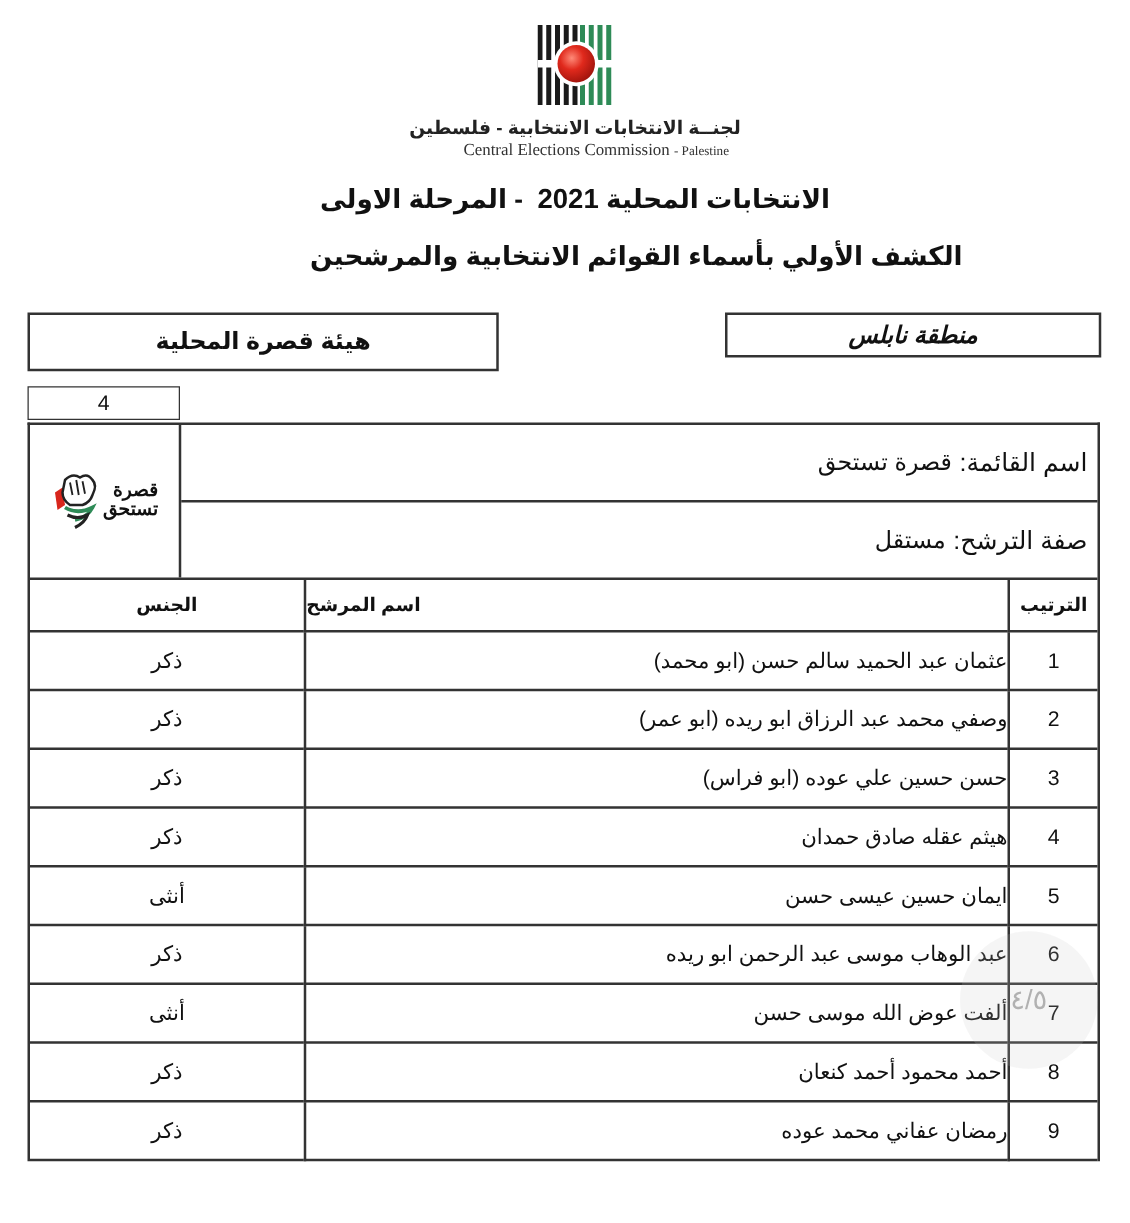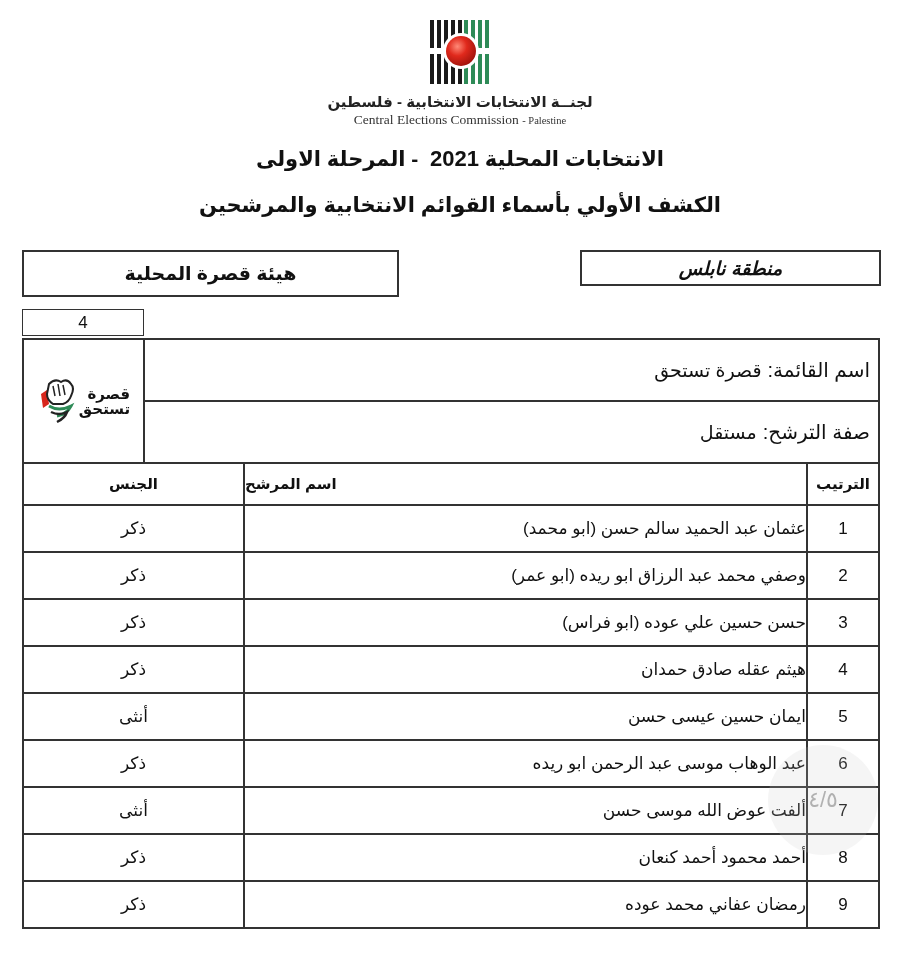--- a/index.html
+++ b/index.html
@@ -5,26 +5,26 @@
   html, body { margin: 0; padding: 0; background: #ffffff; }
   body {
     width: 904px; height: 978px; position: relative; overflow: hidden;
     font-family: "Liberation Sans", "DejaVu Sans", sans-serif; color: #111;
   }
   .abs { position: absolute; }
 
   
   .cec-logo { left: 430px; top: 20px; width: 62px; height: 64px; }
   .cec-ar { left: 300px; top: 93px; width: 320px; text-align: center; font-size: 15px; font-weight: bold; direction: rtl; color: #222; }
-  .cec-en { left: 300px; top: 112px; width: 320px; text-align: center; font-family: "Liberation Serif", "DejaVu Serif", serif; font-size: 13.5px; color: #333; }
+  .cec-en { left: 317px; top: 112px; width: 320px; text-align: center; font-family: "Liberation Serif", "DejaVu Serif", serif; font-size: 13.5px; color: #333; }
   .cec-en small { font-size: 10.5px; }
 
   .title1 { left: 150px; top: 146px; width: 620px; text-align: center; font-size: 21px; font-weight: bold; direction: rtl; }
   .title1 .year { font-size: 22px; unicode-bidi: embed; }
-  .title2 { left: 150px; top: 193px; width: 620px; text-align: center; font-size: 21px; font-weight: bold; direction: rtl; }
+  .title2 { left: 150px; top: 193px; width: 620px; text-align: right; font-size: 21px; font-weight: bold; direction: rtl; }
 
   .hbox { border: 2px solid #333; background: #fff; display: flex; align-items: center; justify-content: center; font-weight: bold; font-size: 19px; direction: rtl; box-sizing: border-box; }
   .region-box { left: 580px; top: 250px; width: 301px; height: 36px; font-style: italic; }
   .authority-box { left: 22px; top: 250px; width: 377px; height: 47px; }
   .list-no-box { left: 22px; top: 309px; width: 122px; height: 27px; border-width: 1.5px; font-weight: normal; font-size: 17px; }
 
   
   .sheet { left: 22px; top: 338px; width: 858px; border: 2px solid #333; box-sizing: border-box; border-bottom: none; }
   .top-block { display: flex; height: 122px; border-bottom: 2px solid #333; }
   .logo-cell { width: 121px; border-right: 2px solid #333; display: flex; align-items: center; justify-content: center; box-sizing: border-box; }
@@ -91,21 +91,21 @@
 <div class="abs title2">الكشف الأولي بأسماء القوائم الانتخابية والمرشحين</div>
 
 <div class="abs hbox region-box">منطقة نابلس</div>
 <div class="abs hbox authority-box">هيئة قصرة المحلية</div>
 <div class="abs hbox list-no-box">4</div>
 
 <div class="abs sheet">
   <div class="top-block">
     <div class="logo-cell">
       <div style="display:flex;align-items:center;direction:rtl;">
-        <div style="font-weight:bold;font-size:15px;line-height:15px;text-align:right;direction:rtl;margin-left:2px;">
+        <div style="font-weight:bold;font-size:15px;line-height:15px;text-align:right;direction:rtl;margin-left:2px;font-family:Liberation Serif, serif;">
           <div>قصرة</div>
           <div>تستحق</div>
         </div>
         <svg width="40" height="50" viewBox="0 0 40 50">
           <path d="M4 18 L10 14 L12 28 L6 32 Z" fill="#d8261c"></path>
           <path d="M12 8 q6-6 12-2 q6-4 10 2 q4 4 0 12 q-2 6 -8 8 l-10 0 q-6 -4 -6 -10 z" fill="#fff" stroke="#222" stroke-width="2"></path>
           <path d="M16 10 l2 10 M21 8 l2 12 M26 9 l2 10" stroke="#222" stroke-width="1.5" fill="none"></path>
           <path d="M12 30 q10 6 22 0 q-4 8 -14 10" fill="none" stroke="#2e8b57" stroke-width="3"></path>
           <path d="M14 36 q8 4 16 0 q-2 6 -10 10" fill="none" stroke="#222" stroke-width="2.5"></path>
         </svg>

